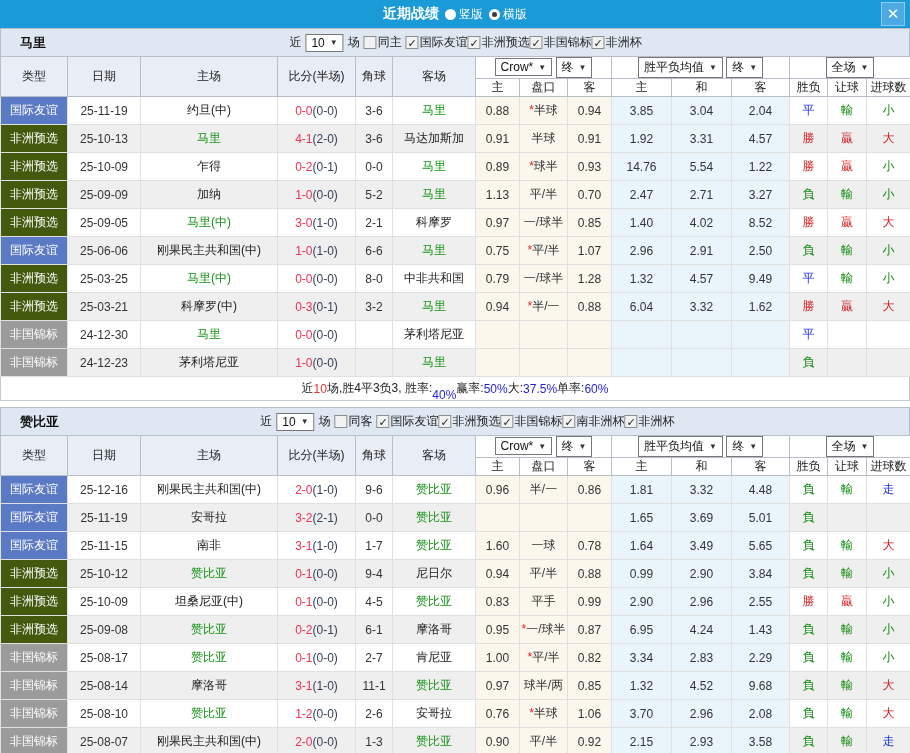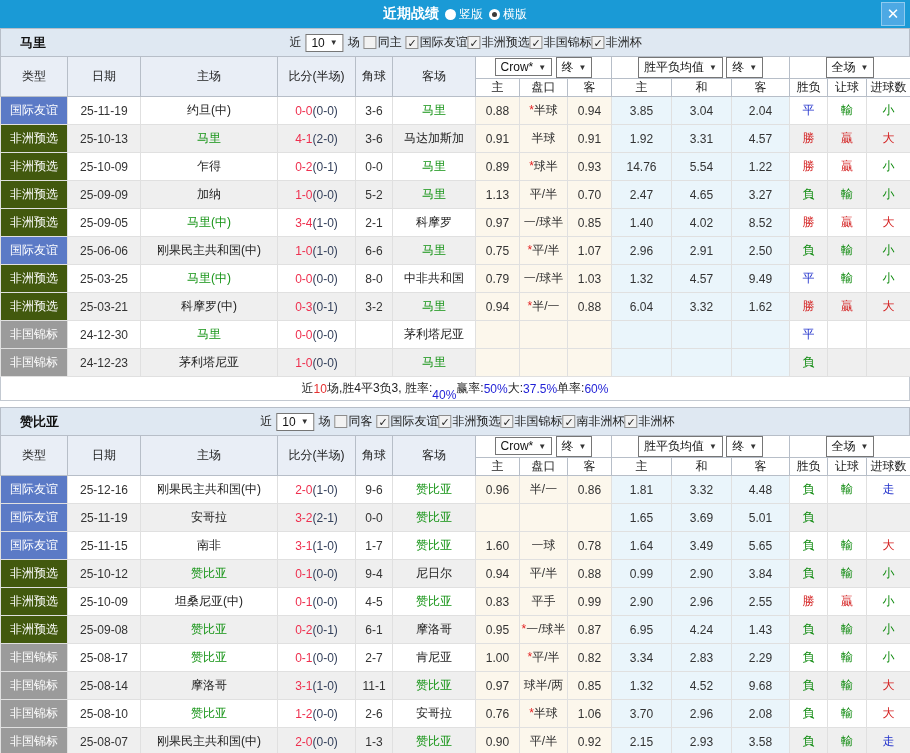--- a/index.html
+++ b/index.html
@@ -215,31 +215,31 @@
             <td class="c-type" style="background: rgb(66, 89, 14);">非洲预选</td>
             <td class="s">25-09-09</td>
             <td class="s c-team">加纳</td>
             <td class="s"><span class="sc">1-0</span><span class="hf">(0-0)</span></td>
             <td class="s">5-2</td>
             <td class="s c-team self">马里</td>
             <td class="c-odds">1.13</td>
             <td class="c-odds">平/半</td>
             <td class="c-odds">0.70</td>
             <td class="c-mean">2.47</td>
-            <td class="c-mean">4.65</td>
+            <td class="c-mean">2.71</td>
             <td class="c-mean">3.27</td>
             <td class="s c-res" style="color: rgb(14, 138, 14);">負</td>
             <td class="s c-res" style="color: rgb(14, 138, 14);">輸</td>
             <td class="s c-res" style="color: rgb(14, 138, 14);">小</td>
           </tr>
           <tr>
             <td class="c-type" style="background: rgb(66, 89, 14);">非洲预选</td>
             <td class="s">25-09-05</td>
             <td class="s c-team self">马里(中)</td>
-            <td class="s"><span class="sc">3-4</span><span class="hf">(1-0)</span></td>
+            <td class="s"><span class="sc">3-0</span><span class="hf">(1-0)</span></td>
             <td class="s">2-1</td>
             <td class="s c-team">科摩罗</td>
             <td class="c-odds">0.97</td>
             <td class="c-odds">一/球半</td>
             <td class="c-odds">0.85</td>
             <td class="c-mean">1.40</td>
             <td class="c-mean">4.02</td>
             <td class="c-mean">8.52</td>
             <td class="s c-res" style="color: rgb(212, 34, 34);">勝</td>
             <td class="s c-res" style="color: rgb(212, 34, 34);">贏</td>
@@ -264,21 +264,21 @@
           </tr>
           <tr>
             <td class="c-type" style="background: rgb(66, 89, 14);">非洲预选</td>
             <td class="s">25-03-25</td>
             <td class="s c-team self">马里(中)</td>
             <td class="s"><span class="sc">0-0</span><span class="hf">(0-0)</span></td>
             <td class="s">8-0</td>
             <td class="s c-team">中非共和国</td>
             <td class="c-odds">0.79</td>
             <td class="c-odds">一/球半</td>
-            <td class="c-odds">1.03</td>
+            <td class="c-odds">1.28</td>
             <td class="c-mean">1.32</td>
             <td class="c-mean">4.57</td>
             <td class="c-mean">9.49</td>
             <td class="s c-res" style="color: rgb(35, 51, 204);">平</td>
             <td class="s c-res" style="color: rgb(14, 138, 14);">輸</td>
             <td class="s c-res" style="color: rgb(14, 138, 14);">小</td>
           </tr>
           <tr class="even">
             <td class="c-type" style="background: rgb(66, 89, 14);">非洲预选</td>
             <td class="s">25-03-21</td>

